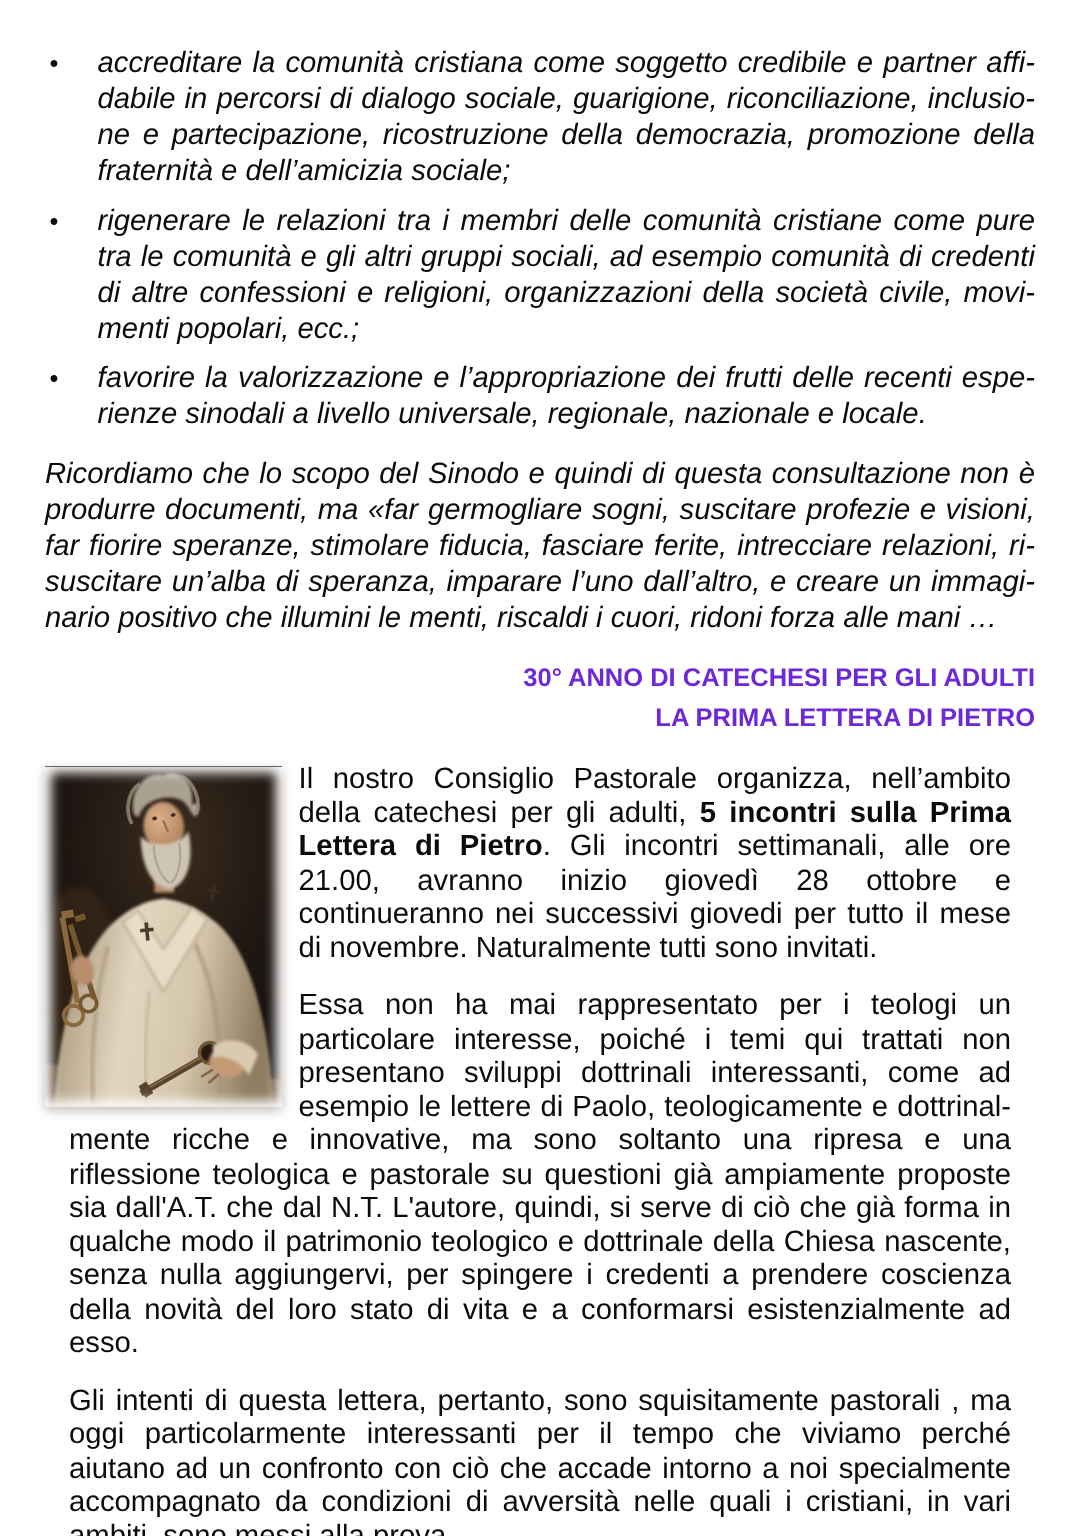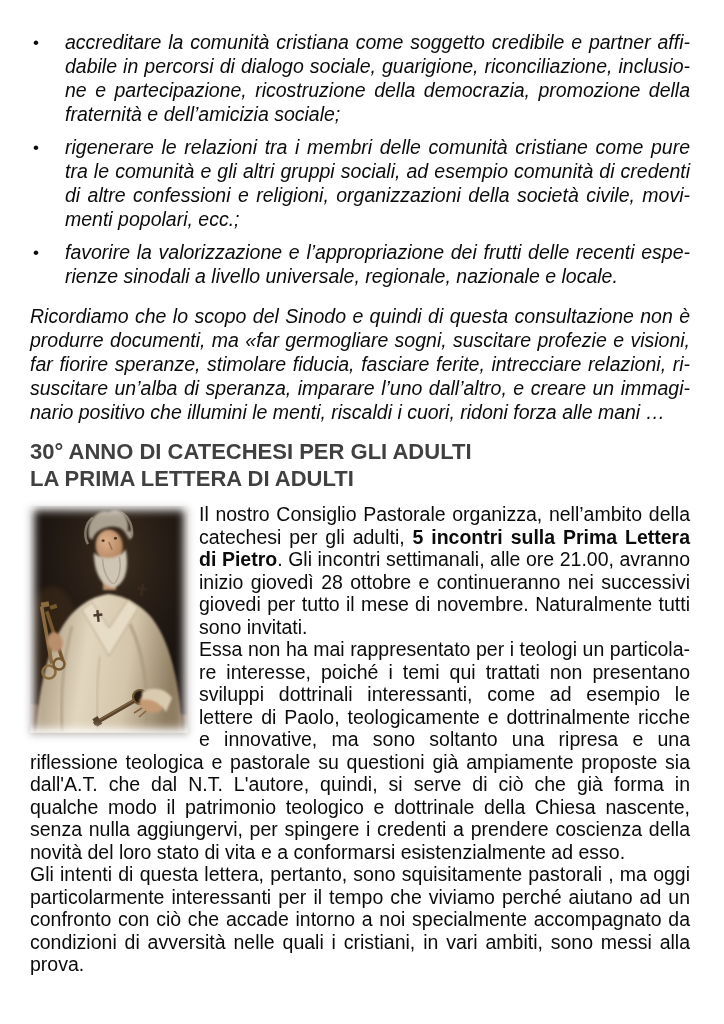--- a/index.html
+++ b/index.html
@@ -41,37 +41,37 @@
     line-height: 24px;
     font-style: italic;
     text-align: justify;
     hyphens: manual;
     -webkit-hyphens: manual;
   }
 
   
   h1.title {
     margin: 0 0 11px 0;
-    text-align: left;
-    font-size: 22px;
+    text-align: right;
+    font-size: 17px;
     line-height: 27px;
     font-weight: bold;
-    color: #404040;
+    color: #6d28d9;
   }
   h1.title span { display: block; }
 
   
   .article {
     font-size: 19.5px;
     line-height: 22.5px;
     text-align: justify;
     hyphens: manual;
     -webkit-hyphens: manual;
   }
-  .article p { margin: 0; }
+  .article p { margin: 16px; }
 
   .saint-figure {
     float: left;
     width: 158px; height: 227px;
     margin: 3px 11px 2px 0;
     position: relative;
     box-shadow: 0 2px 7px rgba(110,100,90,0.45);
     background: #1d1410;
   }
   .saint-figure svg { display: block; width: 100%; height: 100%; }
@@ -98,21 +98,21 @@
     <li>
       <span class="marker">•</span>
       <span class="btext">favorire la valorizzazione e l’appropriazione dei frutti delle recenti espe­rienze sinodali a livello universale, regionale, nazionale e locale.</span>
     </li>
   </ul>
 
   <p class="intro">Ricordiamo che lo scopo del Sinodo e quindi di questa consultazione non è produrre documenti, ma «far germogliare sogni, suscitare profezie e visioni, far fiorire speranze, stimolare fiducia, fasciare ferite, intrecciare relazioni, ri­suscitare un’alba di speranza, imparare l’uno dall’altro, e creare un immagi­nario positivo che illumini le menti, riscaldi i cuori, ridoni forza alle mani …</p>
 
   <h1 class="title">
     <span>30° ANNO DI CATECHESI PER GLI ADULTI</span>
-    <span>LA PRIMA LETTERA DI ADULTI</span>
+    <span>LA PRIMA LETTERA DI PIETRO</span>
   </h1>
 
   <div class="article">
 
     <figure class="saint-figure" style="margin-left:0;">
       <svg viewBox="0 0 158 227" role="img" aria-label="Oil painting of Saint Peter holding keys, dark background">
         <defs>
           <radialGradient id="bgGrad" cx="55%" cy="22%" r="95%">
             <stop offset="0%" stop-color="#3b2c1e"></stop>
             <stop offset="45%" stop-color="#1f1712"></stop>

